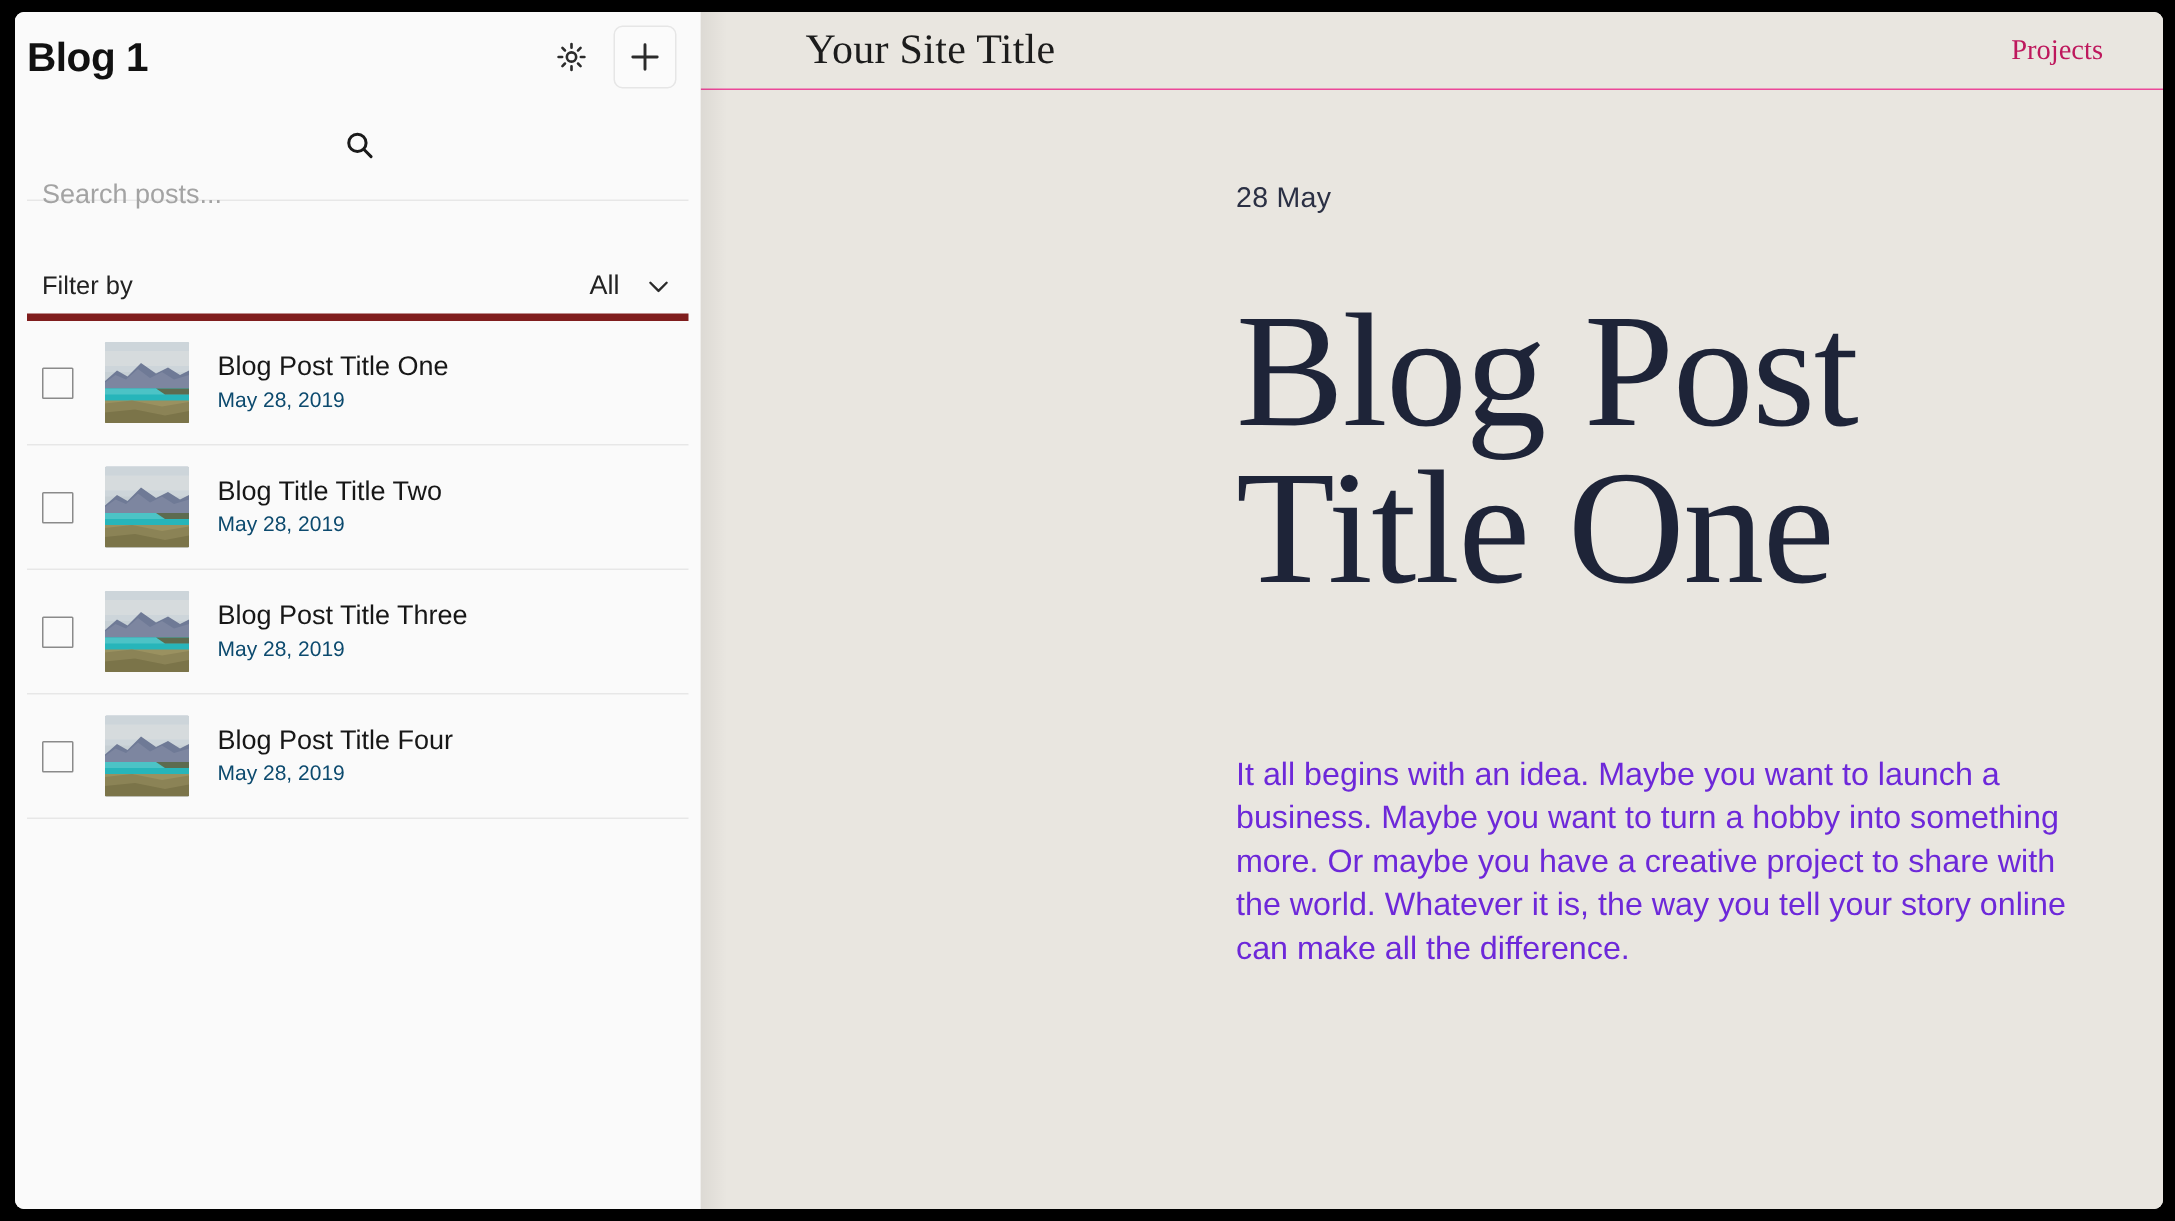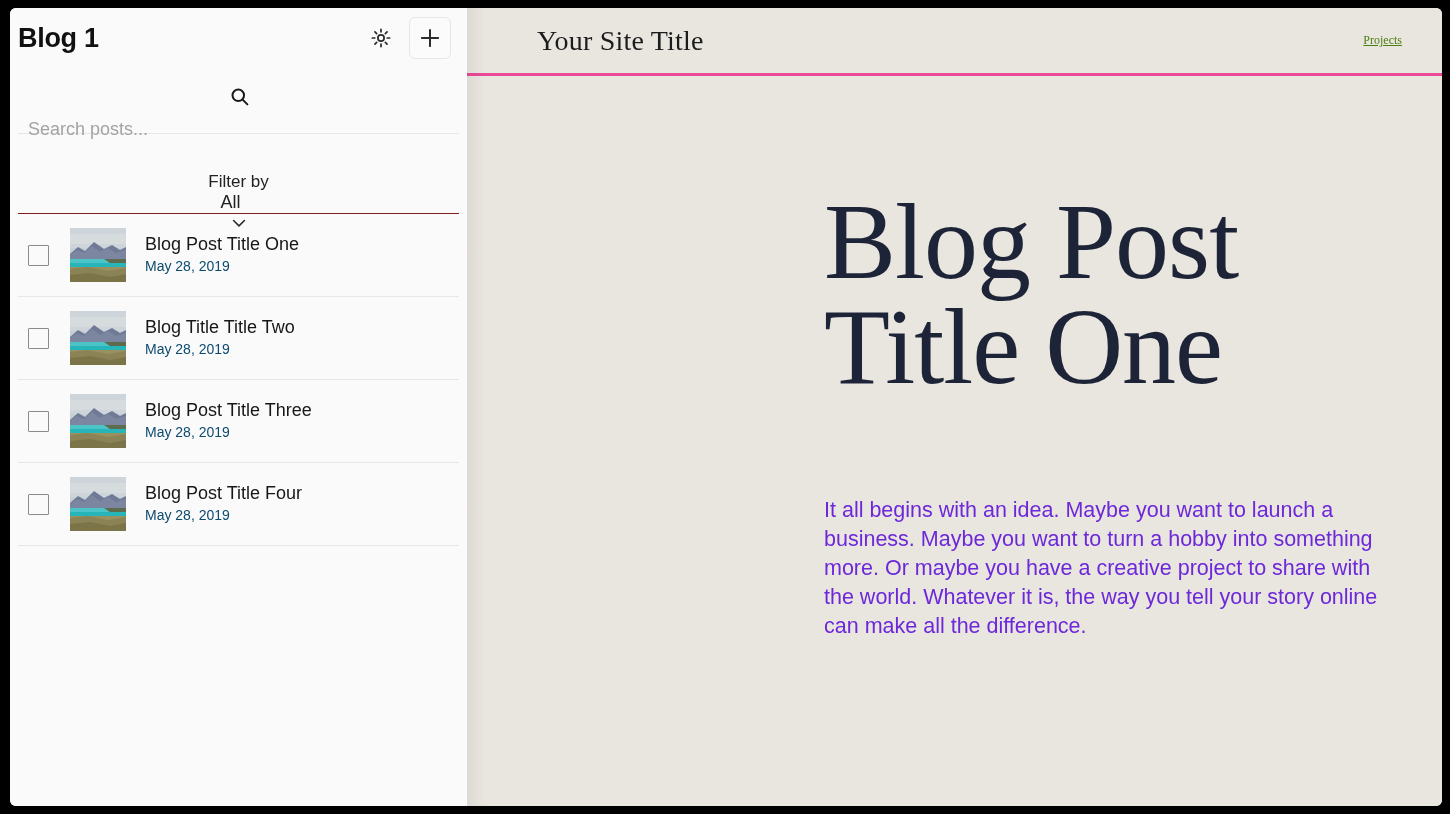--- a/index.html
+++ b/index.html
@@ -97,22 +97,21 @@
     width: 100%;
   }
   .sb-search-input::placeholder { color: #a3a3a3; }
 
   .sb-filter {
     margin: 38px 8px 0 8px;
     height: 42px;
     display: flex;
     align-items: center;
     padding: 0 10px 0 10px;
-    border-bottom: 1px solid #7f1d1d;
-    flex-direction: column;
+    border-bottom: 5px solid #7f1d1d;
   }
   .sb-filter-label {
     font-size: 17px;
     color: #222222;
     flex: 1;
   }
   .sb-filter-value {
     font-size: 18px;
     color: #222222;
     margin-right: 16px;
@@ -161,39 +160,38 @@
   
   #main {
     position: relative;
     flex: 1 1 auto;
     height: 798px;
     background: #e9e6e0;
     overflow: hidden;
   }
 
   .site-header {
-    height: 68px;
-    border-bottom: 3px solid #ec4899;
+    height: 52px;
+    border-bottom: 1px solid #ec4899;
     display: flex;
     align-items: center;
     padding: 0 40px 0 70px;
   }
   .site-title {
     font-family: "Liberation Serif", serif;
     font-size: 28px;
     color: #1c1c1c;
     letter-spacing: 0.2px;
     flex: 1;
   }
   .site-nav {
     font-family: "Liberation Serif", serif;
-    font-size: 12px;
-    color: #4d7c0f;
+    font-size: 19px;
+    color: #be185d;
     cursor: pointer;
-    text-decoration: underline;
   }
 
   .article {
     padding: 62px 60px 0 357px;
   }
   .article-date {
     font-size: 19px;
     color: #2b3044;
     letter-spacing: 0.2px;
   }
@@ -358,20 +356,21 @@
     </aside>
 
     <section id="main">
 
       <header class="site-header">
         <div class="site-title">Your Site Title</div>
         <div class="site-nav">Projects</div>
       </header>
 
       <article class="article">
+        <div class="article-date">28 May</div>
         <h1 class="article-title">Blog Post Title One</h1>
         <div class="article-body">
           <p>It all begins with an idea. Maybe you want to launch a business. Maybe you want to turn a hobby into something more. Or maybe you have a creative project to share with the world. Whatever it is, the way you tell your story online can make all the difference.</p>
         </div>
       </article>
 
     </section>
 
   </div>
 </div>

